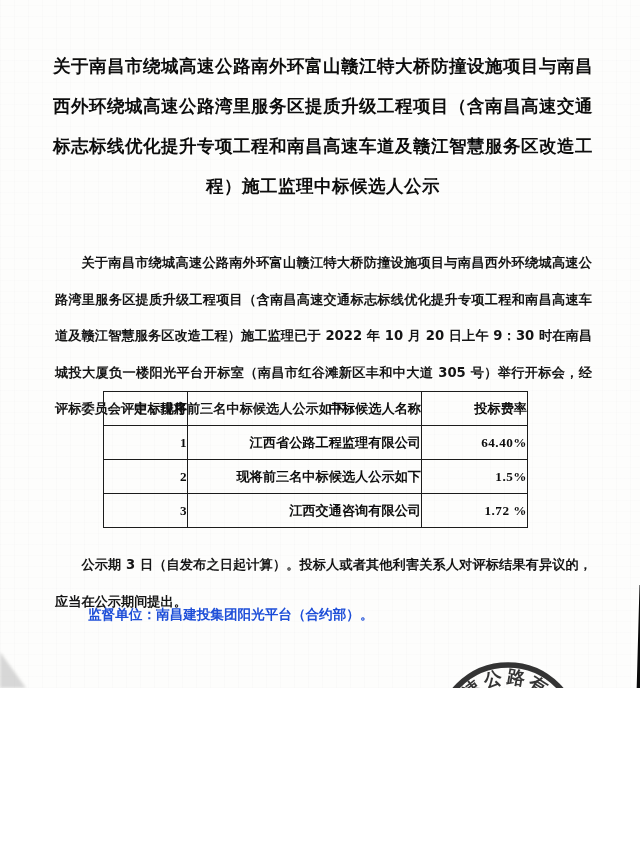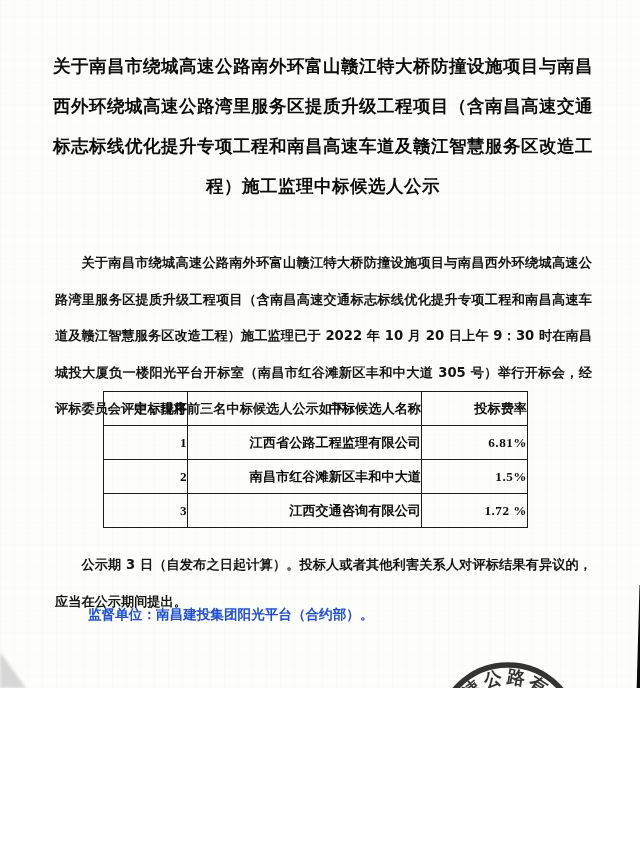--- a/index.html
+++ b/index.html
@@ -100,25 +100,25 @@
       <tr>
         <th>中标排序</th>
         <th>中标候选人名称</th>
         <th>投标费率</th>
       </tr>
     </thead>
     <tbody>
       <tr>
         <td class="c-rank">1</td>
         <td class="c-name">江西省公路工程监理有限公司</td>
-        <td class="c-rate">6.81%</td>
+        <td class="c-rate">64.40%</td>
       </tr>
       <tr>
         <td class="c-rank">2</td>
-        <td class="c-name">南昌市红谷滩新区丰和中大道</td>
+        <td class="c-name">现将前三名中标候选人公示如下</td>
         <td class="c-rate">1.5%</td>
       </tr>
       <tr>
         <td class="c-rank">3</td>
         <td class="c-name">江西交通咨询有限公司</td>
         <td class="c-rate">1.72 %</td>
       </tr>
     </tbody>
   </table>
 

